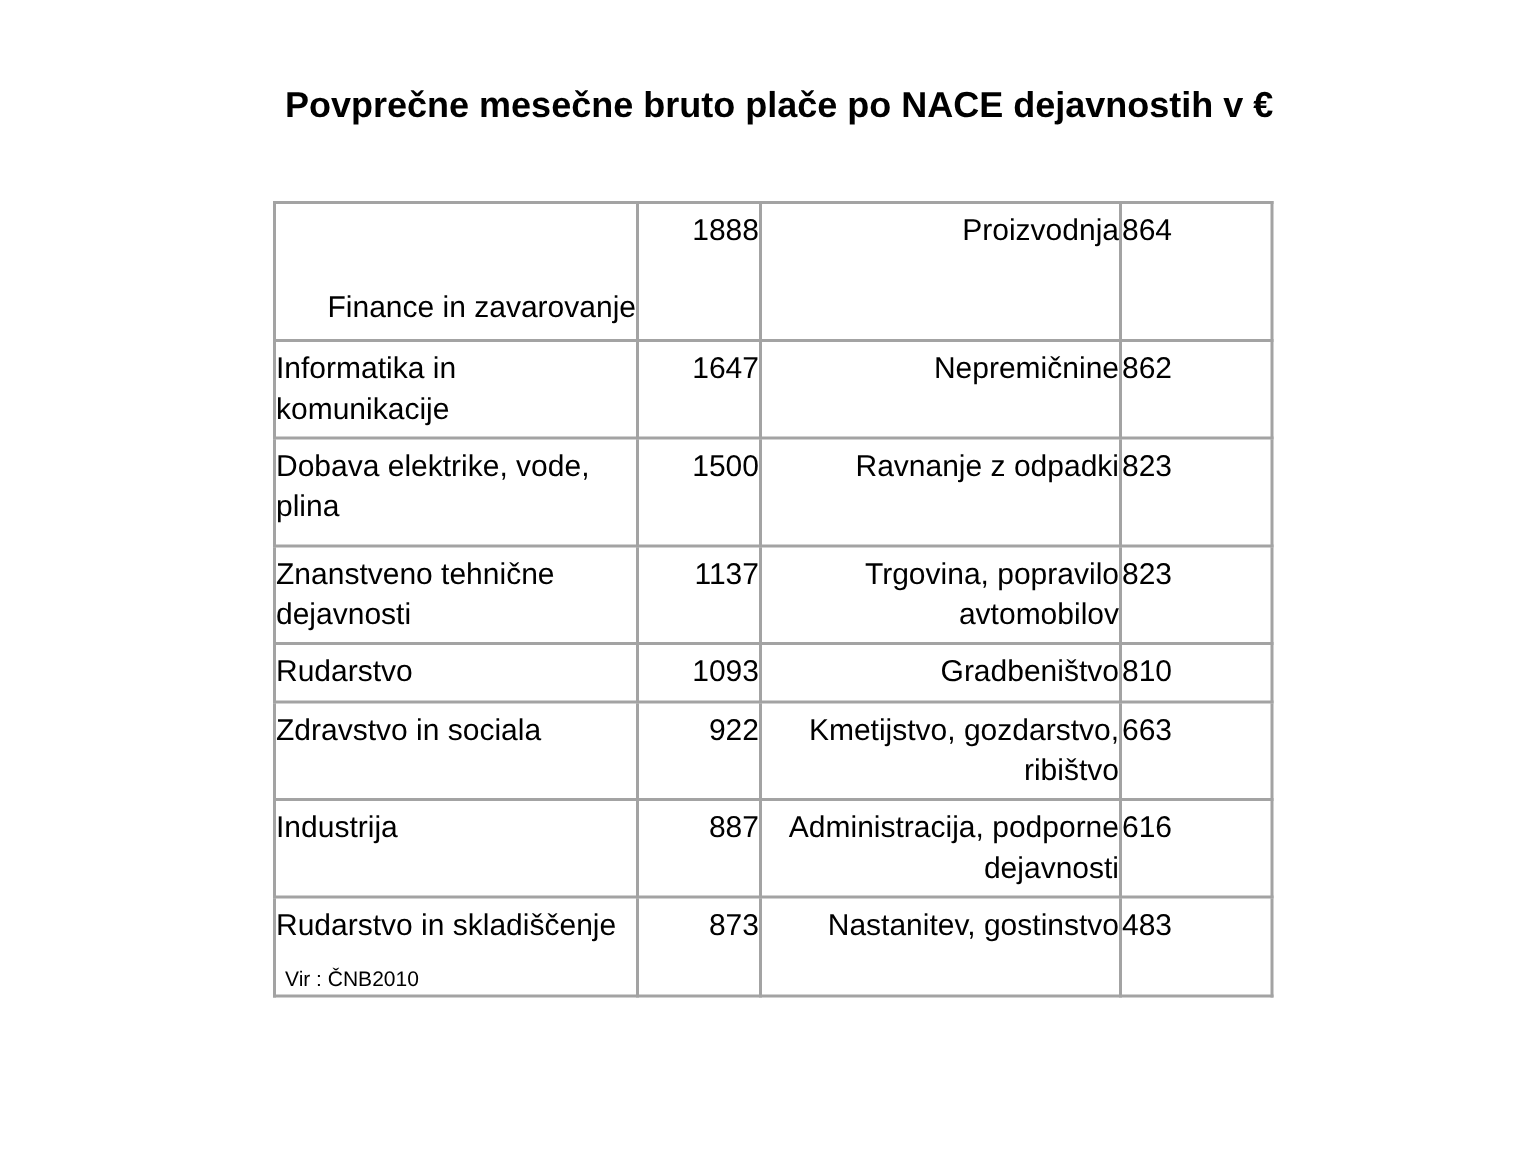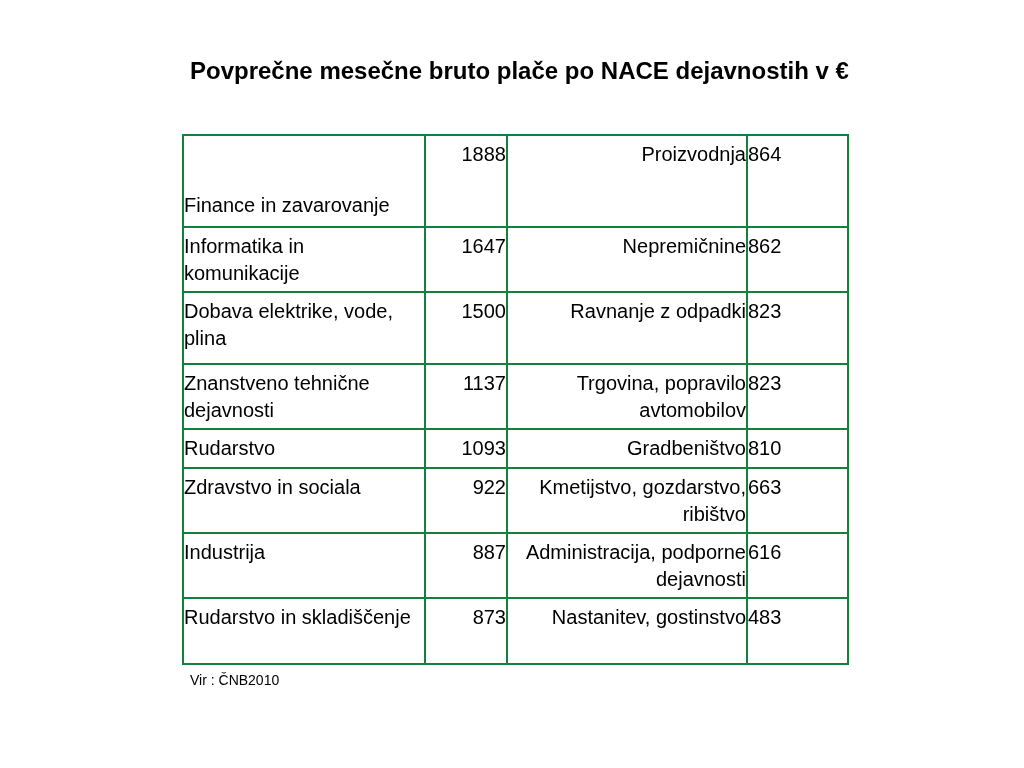--- a/index.html
+++ b/index.html
@@ -29,21 +29,21 @@
     position: absolute;
     left: 182px;
     top: 134px;
   }
   table.wages {
     border-collapse: collapse;
     table-layout: fixed;
     background: #ffffff;
   }
   table.wages td {
-    border: 2px solid #15803d;
+    border: 2px solid #a3a3a3;
     font-size: 20px;
     line-height: 27px;
     vertical-align: top;
     padding: 5px 0 0 0;
     overflow: hidden;
     word-wrap: normal;
   }
   td.c1 { width: 240px; padding-left: 10px; padding-right: 30px; text-align: left; }
   td.c2 { width: 80px;  padding-right: 18px; text-align: right; }
   td.c3 { width: 238px; padding-left: 9px; padding-right: 27px; text-align: right; }
@@ -55,25 +55,26 @@
   tr.r4 { height: 65px; }
   tr.r5 { height: 39px; }
   tr.r6 { height: 65px; margin-left: 24px; }
   tr.r7 { height: 65px; }
   tr.r8 { height: 66px; }
 
   tr.r1 td.c1 {
     vertical-align: bottom;
     padding-top: 0;
     padding-bottom: 7px;
+    text-align: right;
   }
   .source-note {
     position: absolute;
     left: 190px;
-    top: 672px;
+    top: 644px;
     font-size: 14px;
     color: #000000;
     white-space: nowrap;
   }
 </style>
 </head>
 <body>
 
 <div class="slide">
 

